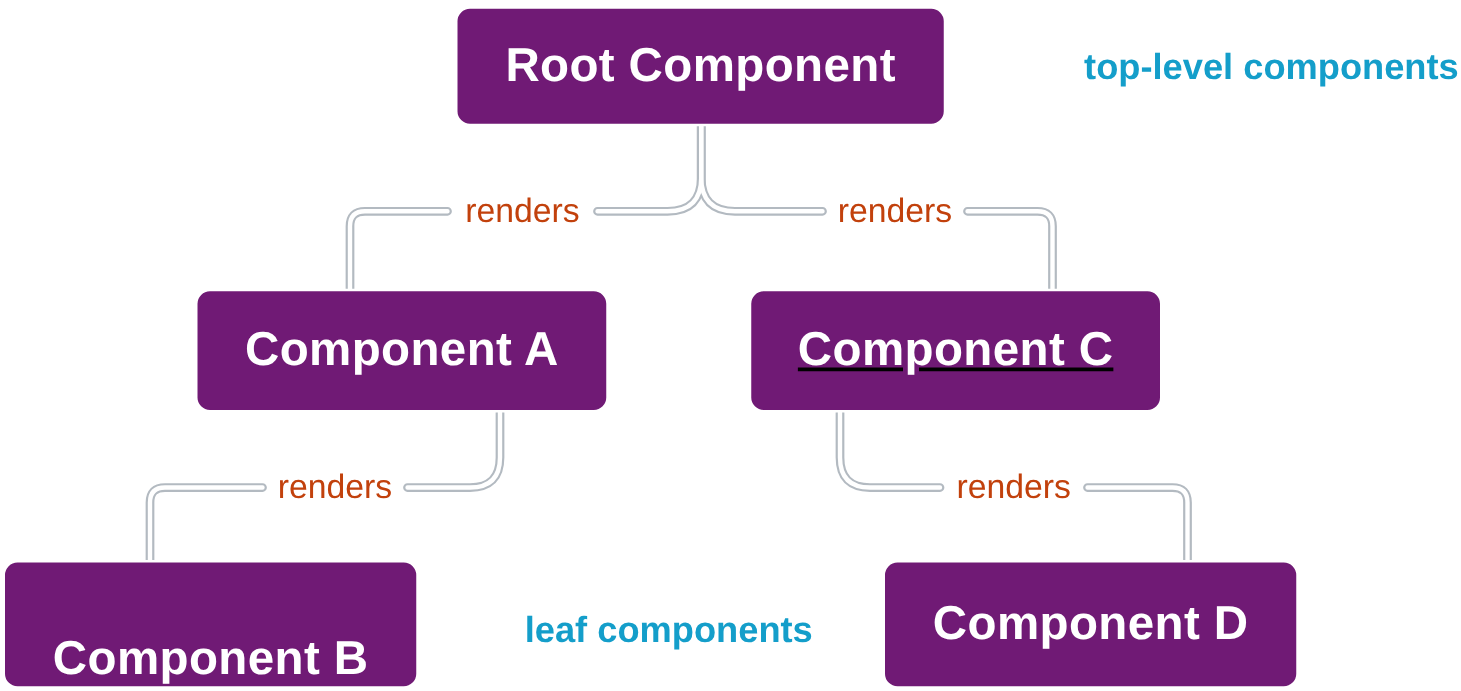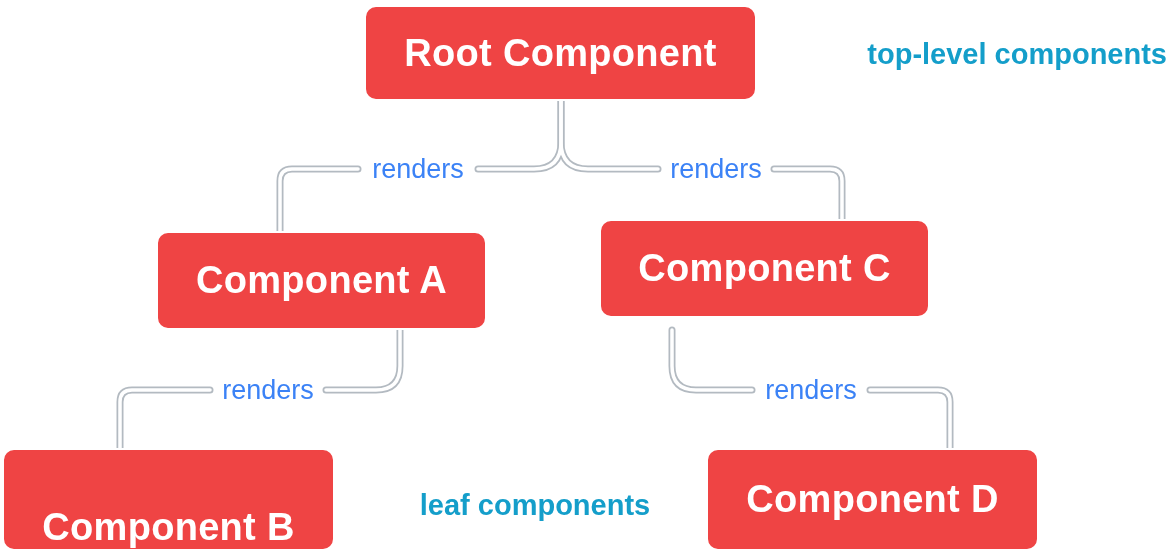--- a/index.html
+++ b/index.html
@@ -31,40 +31,40 @@
   .edge-inner {
     fill: none;
     stroke: #ffffff;
     stroke-width: 3.5;
     stroke-linecap: round;
     stroke-linejoin: round;
   }
   .node {
     position: absolute;
     z-index: 2;
-    background: #ef4444;
+    background: #701a75;
     border: 2px solid #ffffff;
     border-radius: 12px;
     box-sizing: border-box;
     display: flex;
     align-items: center;
     justify-content: center;
   }
   .node-label {
     color: #ffffff;
     font-size: 38px;
     font-weight: 600;
     letter-spacing: 0.3px;
     white-space: nowrap;
   }
   .edge-label {
     position: absolute;
     z-index: 3;
     transform: translate(-50%, -50%);
-    color: #3b82f6;
+    color: #c2410c;
     font-size: 27px;
     font-weight: 500;
     white-space: nowrap;
   }
   .annotation {
     position: absolute;
     z-index: 3;
     color: #149eca;
     font-size: 29px;
     font-weight: 700;
@@ -110,21 +110,21 @@
   </svg>
 
   <div class="node" style="left:364px; top:5px; width:393px; height:96px;">
     <span class="node-label">Root Component</span>
   </div>
 
   <div class="node" style="left:156px; top:231px; width:331px; height:99px;">
     <span class="node-label">Component A</span>
   </div>
 
-  <div class="node" style="left:599px; top:219px; width:331px; height:99px;">
+  <div class="node" style="left:599px; top:231px; width:331px; height:99px;text-decoration:underline;">
     <span class="node-label">Component C</span>
   </div>
 
   <div class="node" style="left:2px; top:448px; width:333px; height:103px;align-items:flex-end;">
     <span class="node-label">Component B</span>
   </div>
 
   <div class="node" style="left:706px; top:448px; width:333px; height:103px;">
     <span class="node-label">Component D</span>
   </div>

